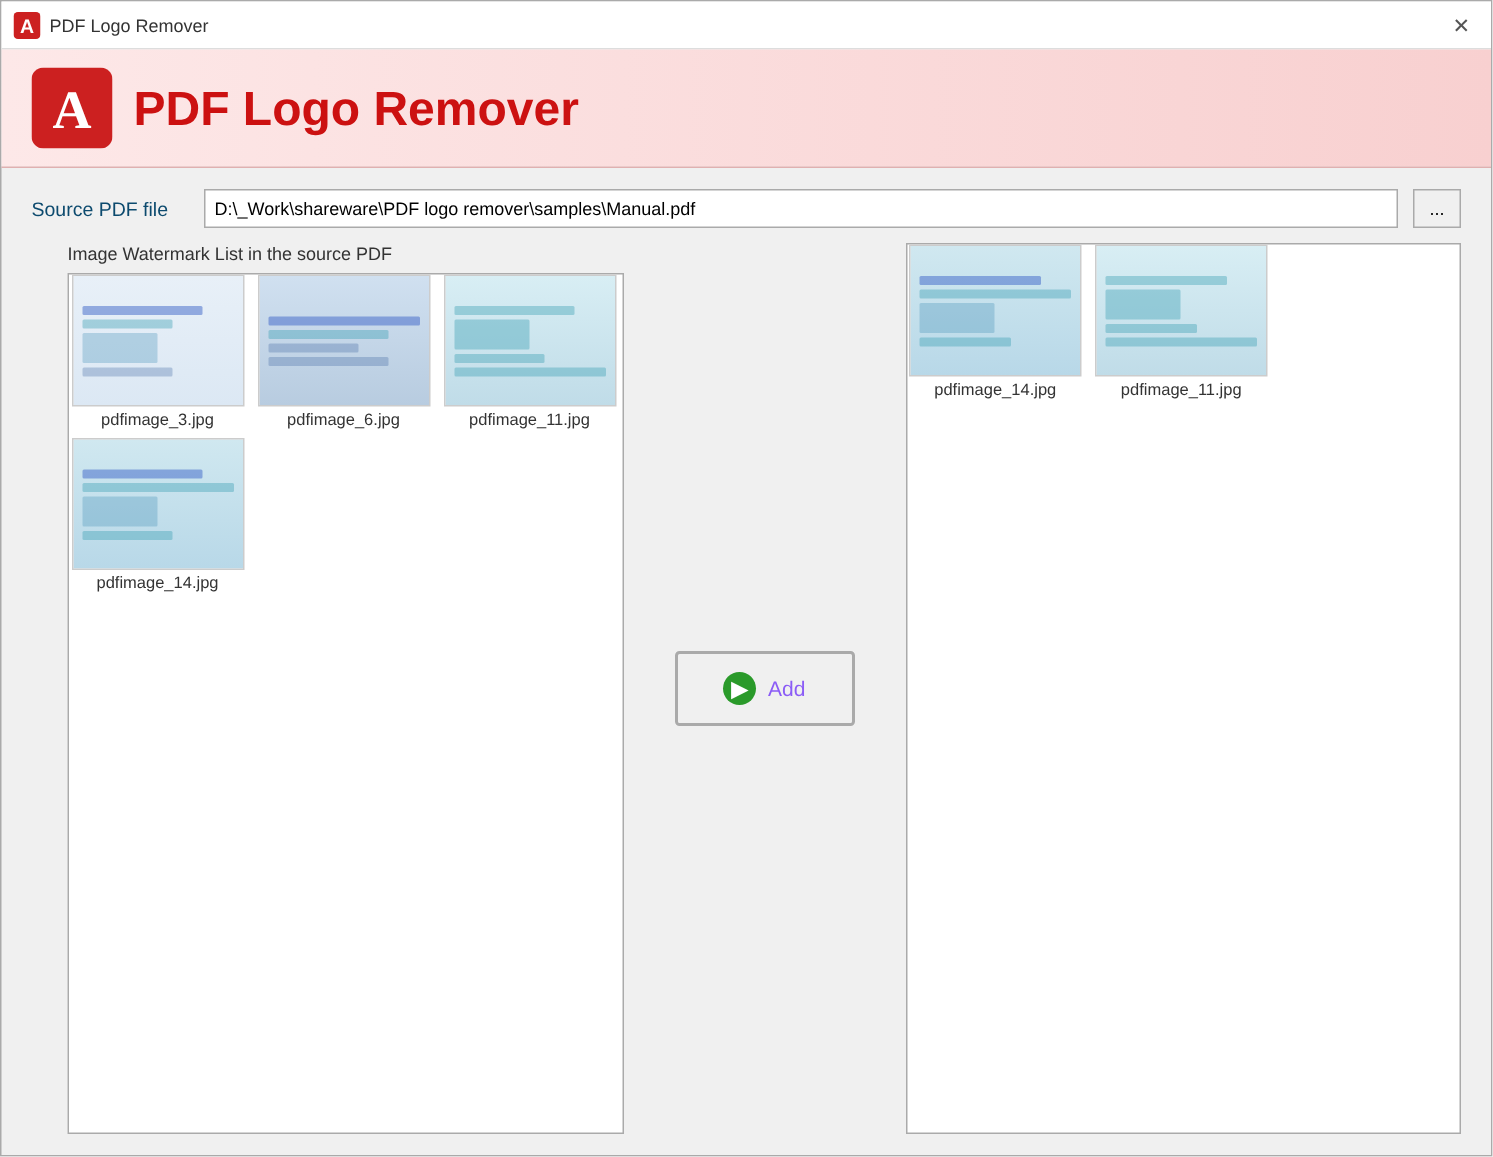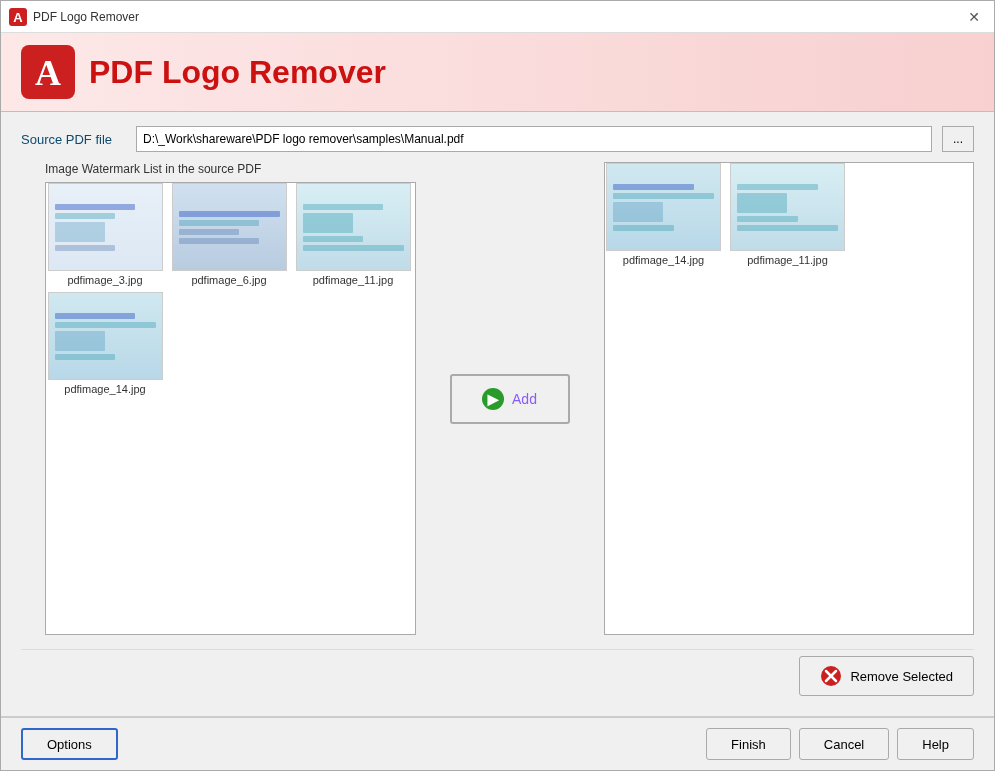--- a/index.html
+++ b/index.html
@@ -386,36 +386,15 @@
                 <div class="mini-line short teal"></div>
                 <div class="mini-line teal"></div>
               </div>
             </div>
             <span class="thumb-label">pdfimage_11.jpg</span>
           </div>
         </div>
       </div>
     </div>
 
-    <div class="bottom-actions">
-      <button class="remove-selected-btn">
-
-        <svg class="remove-icon" viewBox="0 0 22 22">
-          <circle cx="11" cy="11" r="10" fill="#cc2020"></circle>
-          <line x1="6" y1="6" x2="16" y2="16" stroke="white" stroke-width="2.5" stroke-linecap="round"></line>
-          <line x1="16" y1="6" x2="6" y2="16" stroke="white" stroke-width="2.5" stroke-linecap="round"></line>
-        </svg>
-        <span>Remove Selected</span>
-      </button>
-    </div>
   </div>
 
-  <div class="footer-bar">
-    <div class="footer-left">
-      <button class="footer-btn options">Options</button>
-    </div>
-    <div class="footer-right">
-      <button class="footer-btn">Finish</button>
-      <button class="footer-btn">Cancel</button>
-      <button class="footer-btn">Help</button>
-    </div>
-  </div>
 </div>
 
 </body></html>

